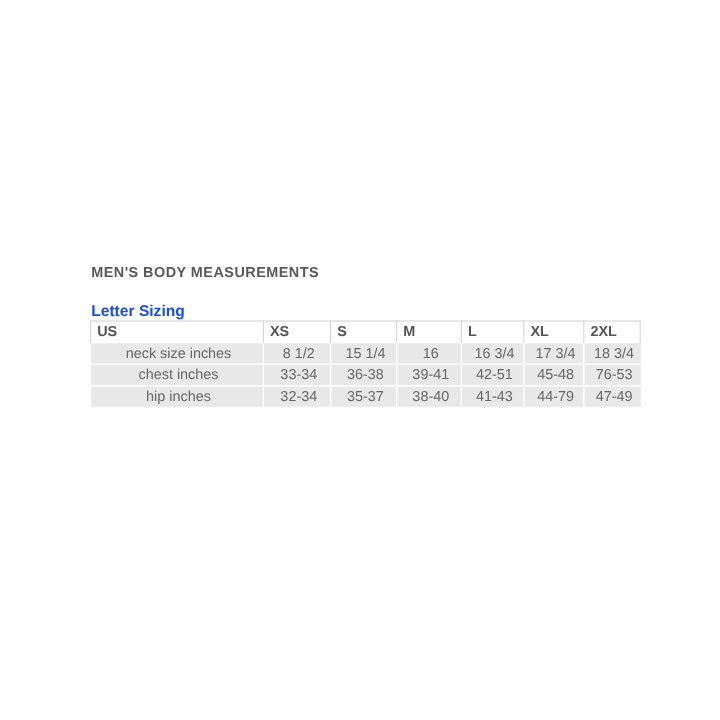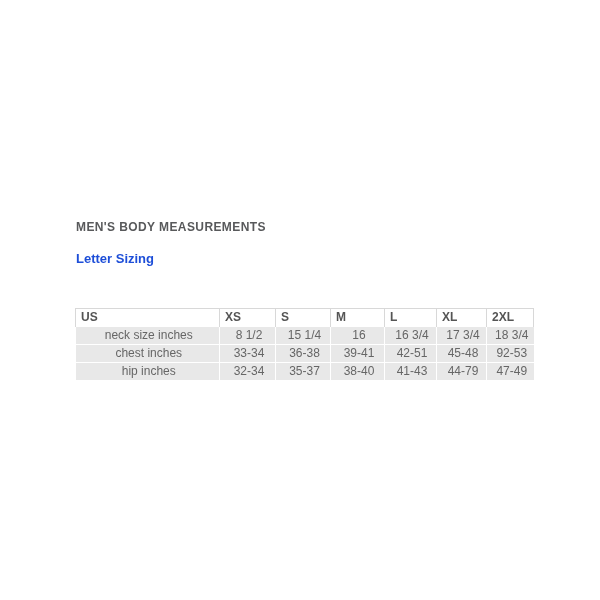--- a/index.html
+++ b/index.html
@@ -36,21 +36,20 @@
   }
   table.size-chart {
     position: absolute;
     left: 75px;
     top: 267px;
     width: 458px;
     border-collapse: collapse;
     table-layout: fixed;
     font-size: 12px;
     line-height: 13px;
-    margin-top: 41px;
   }
   table.size-chart th {
     text-align: left;
     font-weight: 700;
     color: #555555;
     background: #ffffff;
     border: 1px solid #d8d8d8;
     border-bottom: none;
     padding: 2px 2px 2px 5px;
     overflow: hidden;
@@ -117,21 +116,21 @@
         <td>17 3/4</td>
         <td>18 3/4</td>
       </tr>
       <tr>
         <td>chest inches</td>
         <td>33-34</td>
         <td>36-38</td>
         <td>39-41</td>
         <td>42-51</td>
         <td>45-48</td>
-        <td>92-53</td>
+        <td>76-53</td>
       </tr>
       <tr>
         <td>hip inches</td>
         <td>32-34</td>
         <td>35-37</td>
         <td>38-40</td>
         <td>41-43</td>
         <td>44-79</td>
         <td>47-49</td>
       </tr>

